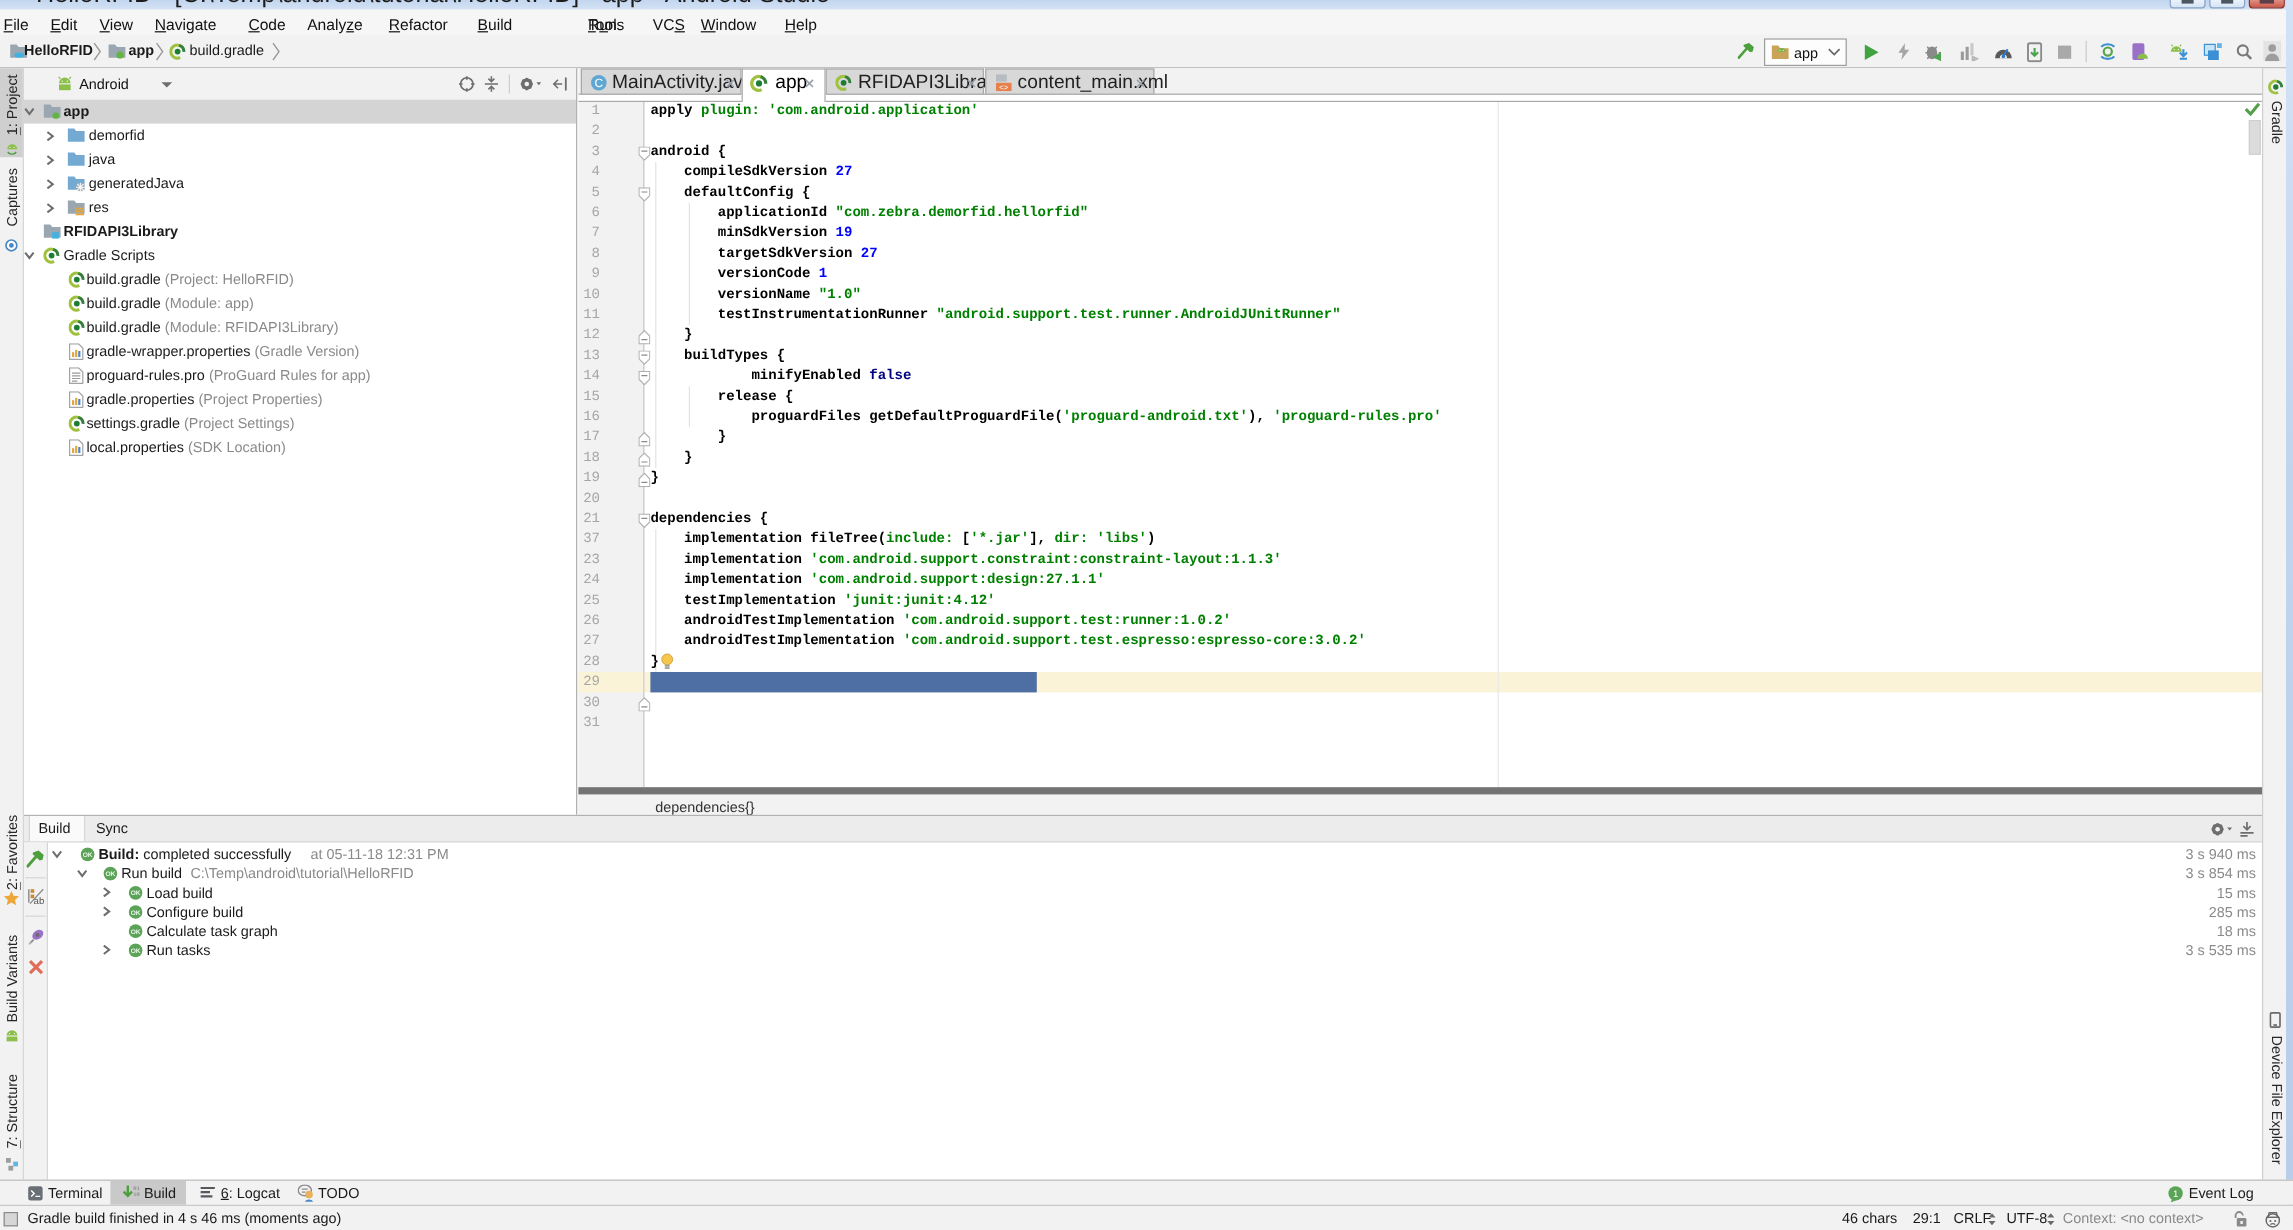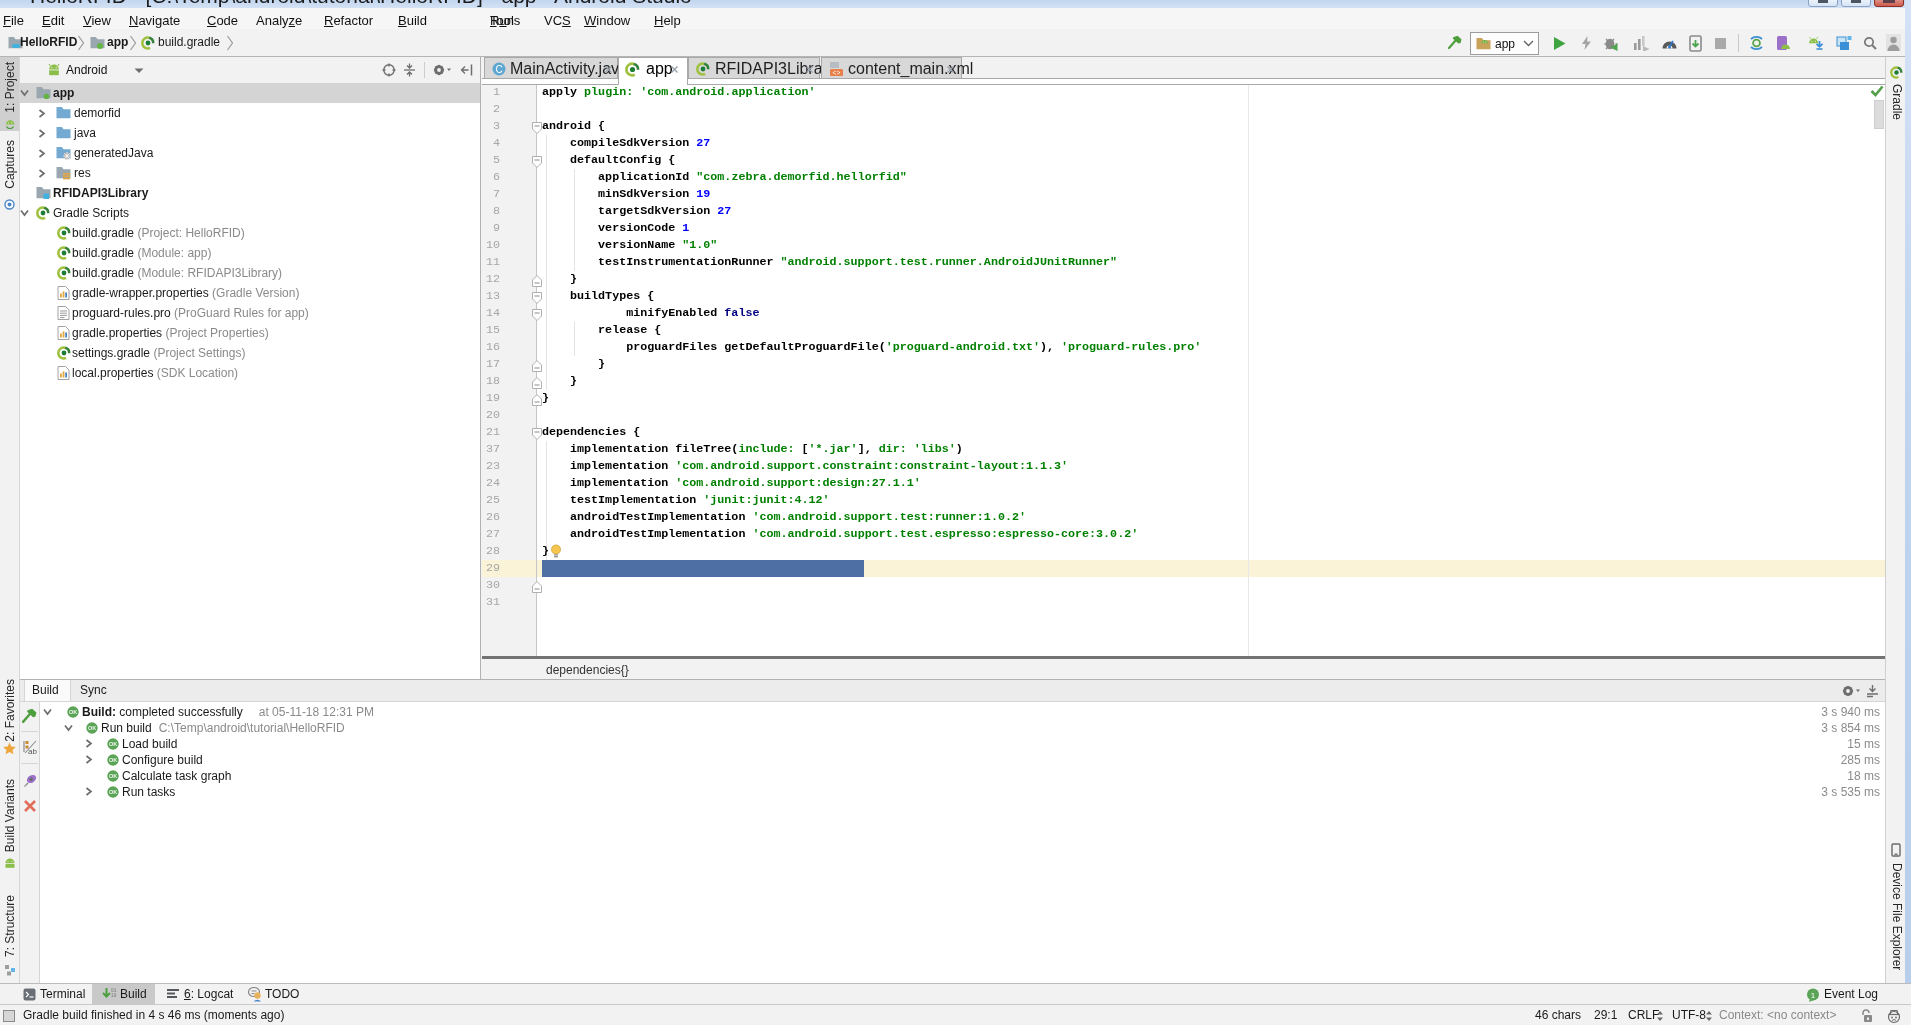--- a/index.html
+++ b/index.html
@@ -48,21 +48,21 @@
 #lnums{position:absolute;left:0;top:0;width:18px;font-family:"Liberation Mono",monospace;font-size:11.7px;color:#a6a6a6;text-align:right;}
 #code{position:absolute;left:60px;top:0;font-family:"Liberation Mono",monospace;font-size:11.7px;font-weight:bold;color:#000;}
 .cl{height:17px;line-height:17px;white-space:pre;}
 .s{color:#008000;}
 .n{color:#0000ff;}
 .k{color:#000080;}
 .w{color:#fff;}
 .iguide{position:absolute;width:1px;background:#e3e3e3;}
 #mguide{position:absolute;left:766px;top:0;width:1px;height:571px;background:#e8e8e8;}
 .fold{position:absolute;left:50px;}
-#crumbs{position:absolute;left:0;top:599px;width:1403px;height:23px;background:#f2f2f2;border-top:3px solid #737373;line-height:22px;}
+#crumbs{position:absolute;left:0;top:599px;width:1403px;height:23px;background:#f2f2f2;border-top:6px solid #737373;line-height:22px;}
 
 #build{left:20px;top:679px;width:1865px;height:304px;background:#fff;border-top:1px solid #b2b2b2;}
 #buildhead{position:absolute;left:0;top:0;width:1865px;height:22px;background:#ececec;border-bottom:1px solid #d5d5d5;}
 #buildtools{position:absolute;left:0;top:22px;width:20px;height:282px;background:#f2f2f2;border-right:1px solid #d5d5d5;}
 .brow{position:absolute;left:20px;width:1845px;height:16px;line-height:16px;}
 .btime{position:absolute;width:100px;text-align:right;color:#8a8a8a;height:16px;line-height:16px;}
 
 #twbar{left:0;top:983px;width:1911px;height:21px;background:#f2f2f2;border-top:1px solid #bcbcbc;}
 #twbar .itm{position:absolute;top:0;line-height:20px;}
 #sbar{left:0;top:1004px;width:1911px;height:21px;background:#f2f2f2;border-top:1px solid #c9c9c9;}

